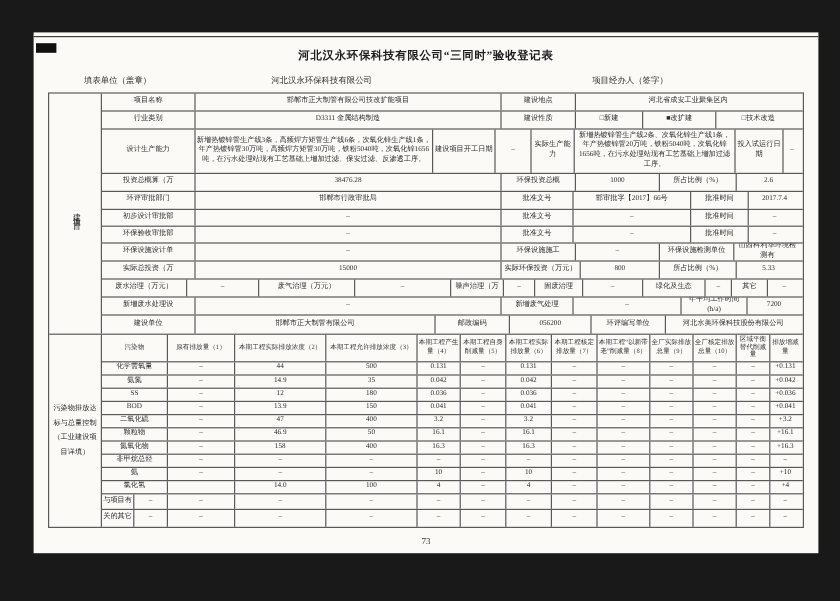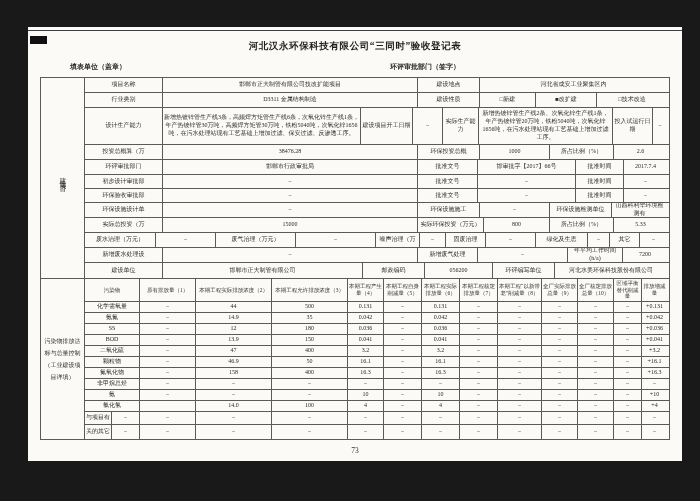--- a/index.html
+++ b/index.html
@@ -3,21 +3,21 @@
 <meta charset="utf-8">
 <style>
   html,body{margin:0;padding:0;background:#141414;}
   .canvas{position:relative;width:700px;height:501px;background:#191919;overflow:hidden;
           font-family:"Liberation Serif",serif;}
   .page{position:absolute;left:28px;top:27px;width:654px;height:434px;background:#fbfaf7;color:#2b2b2b;}
   .corner-mark{position:absolute;left:2px;top:9px;width:17px;height:8px;background:#101010;}
   .rheader{margin:8px 10px 0;text-align:center;font-size:7px;color:#333;letter-spacing:.3px;}
   .hrule{border-bottom:1px solid #3f3f3f;margin:3px 0 0 0;}
   .ftitle{text-align:center;font-size:9.5px;font-weight:bold;margin-top:9px;letter-spacing:.6px;color:#1e1e1e;}
-  .meta{display:flex;align-items:flex-start;font-size:7px;margin-top:9px;color:#2b2b2b;font-weight:bold;}
+  .meta{display:flex;align-items:flex-start;font-size:7px;margin-top:9px;color:#2b2b2b;}
   .meta .m1{width:140px;text-align:center;}
   .meta .m2{width:200px;text-align:center;}
   .meta .m3{width:150px;text-align:center;}
   .meta .m4{flex:1;text-align:center;}
   .table{margin:5px auto 0;width:628px;border:1px solid #5a5a5a;background:#fbfaf7;}
   .tsection{display:flex;}
   .tsection + .tsection{border-top:1px solid #5a5a5a;}
   .gcell{width:44px;display:flex;align-items:center;justify-content:center;
          border-right:1px solid #5a5a5a;font-size:6.5px;color:#2b2b2b;box-sizing:border-box;}
   .g-vert{writing-mode:vertical-lr;letter-spacing:3px;}
@@ -38,21 +38,22 @@
 <div class="canvas">
   <div class="page">
     <div class="corner-mark"></div>
 
     <div class="hrule"></div>
 
     <div class="ftitle">河北汉永环保科技有限公司“三同时”验收登记表</div>
 
     <div class="meta">
       <span class="m1">填表单位（盖章）</span>
-      <span class="m4">环评审批部门（签字）</span>
+      <span class="m2">河北汉永环保科技有限公司</span>
+      <span class="m4">项目经办人（签字）</span>
     </div>
 
     <div class="table">
       <div class="tsection">
         <div class="gcell g-vert">建设项目</div>
         <div class="rows" id="s1-rows">
             <div class="row" style="height: 14px;">
               <div class="cell" style="width: 77px;">项目名称</div>
               <div class="cell" style="width: 255px;">邯郸市正大制管有限公司技改扩能项目</div>
               <div class="cell" style="width: 62px;">建设地点</div>

